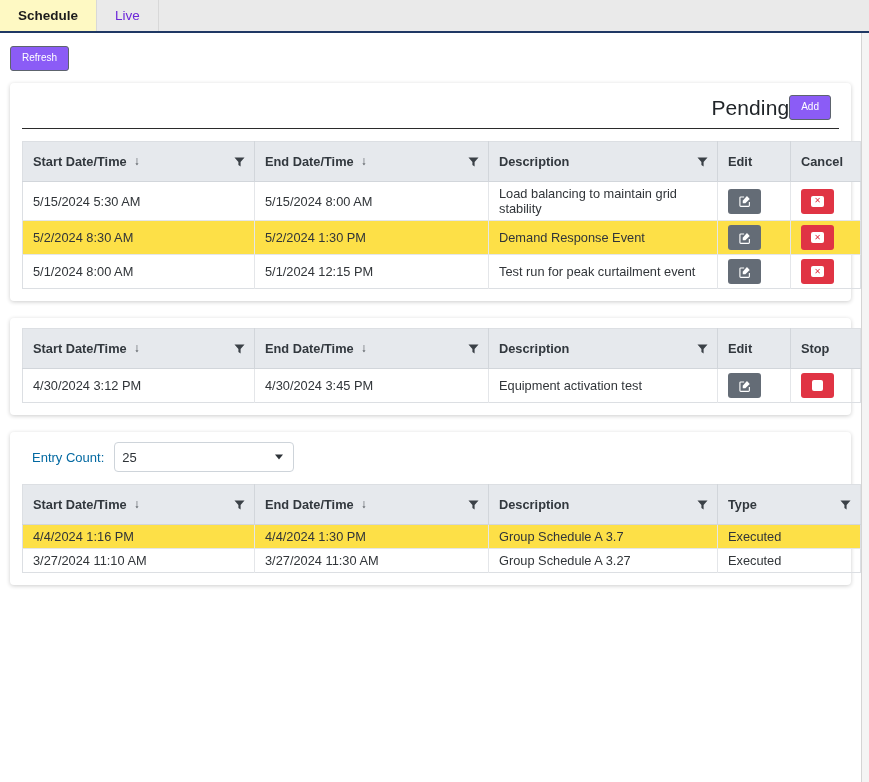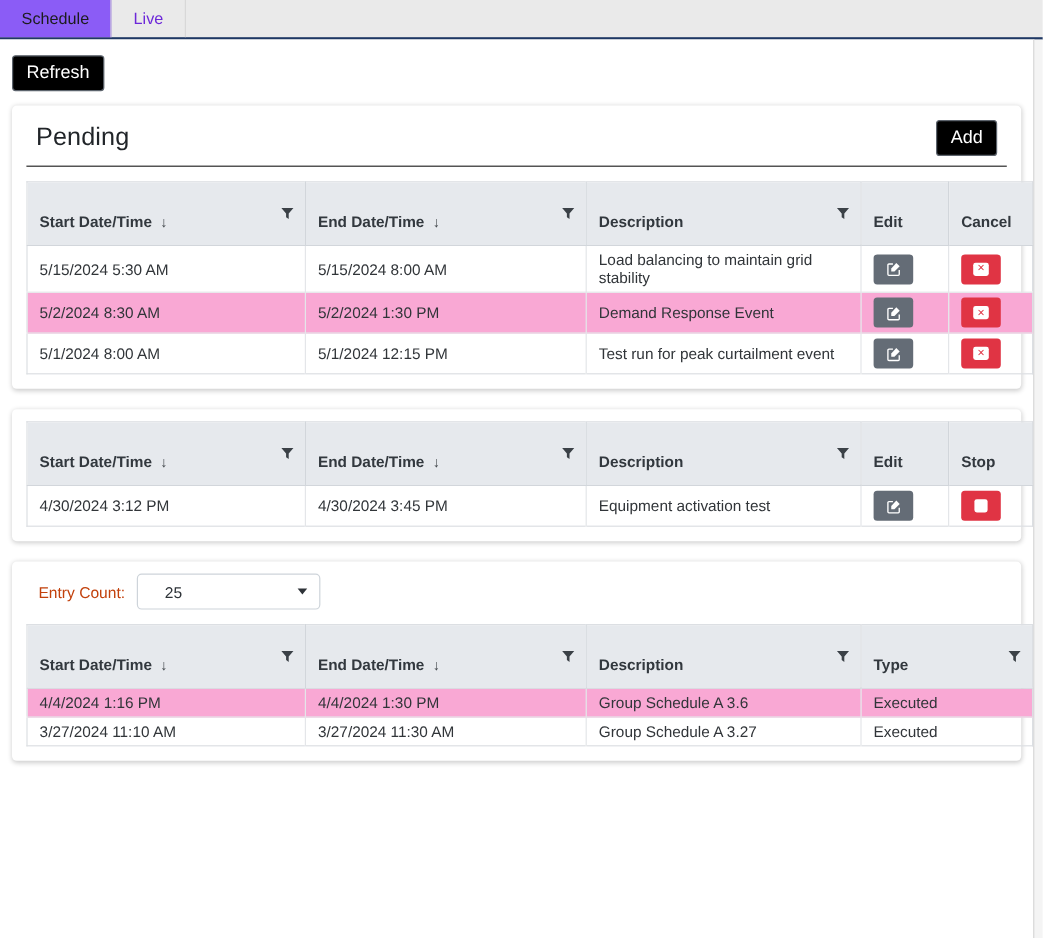--- a/index.html
+++ b/index.html
@@ -23,22 +23,22 @@
   }
   .tab {
     display: flex; align-items: center;
     padding: 0 18px;
     font-size: 13.5px;
     color: #6d28d9;
     cursor: pointer;
     border-right: 1px solid #d8d8d8;
   }
   .tab.active {
-    background: #8b5cf6;
-    font-weight: normal;
+    background: #fef9c3;
+    font-weight: bold;
     color: #1c1c1c;
   }
 
   
   .page {
     background: #f4f4f4;
     height: 749px;
     padding: 0;
     position: relative;
   }
@@ -47,44 +47,44 @@
     left: 0; top: 0;
     width: 862px;
     min-height: 749px;
     background: #ffffff;
     border-right: 1px solid #d4d4d4;
     padding: 10px 8px 0 8px;
   }
 
   .btn {
     display: inline-block;
-    background: #000000;
+    background: #8b5cf6;
     color: #ffffff;
     border: 1px solid #5d646d;
     border-radius: 3px;
-    font-size: 15px;
+    font-size: 10px;
     padding: 6px 11px 7px 11px;
     cursor: pointer;
     line-height: 1;
   }
   #refresh-btn-wrap { padding: 3px 0 12px 2px; }
 
   
   .card {
     background: #ffffff;
     border-radius: 4px;
     box-shadow: 0 1px 4px rgba(0,0,0,0.20);
     margin: 0 2px 17px 2px;
     padding: 10px 12px 12px 12px;
     position: relative;
   }
   .card-head {
     display: flex;
     align-items: center;
-    justify-content: space-between;
+    justify-content: flex-end;
     border-bottom: 1.5px solid #2b2b2b;
     padding: 2px 8px 8px 8px;
     margin-bottom: 12px;
   }
   .card-title {
     font-size: 21px;
     color: #212529;
     font-weight: normal;
     letter-spacing: .1px;
   }
@@ -97,37 +97,37 @@
     table-layout: fixed;
   }
   table.grid th {
     background: #e6e9ed;
     border-right: 1px solid #d2d6db;
     border-bottom: 1px solid #d2d6db;
     text-align: left;
     font-size: 12.8px;
     color: #32383e;
     font-weight: bold;
-    padding: 25px 10px 12px 10px;
+    padding: 11px 10px 12px 10px;
     height: 40px;
     vertical-align: middle;
     position: relative;
   }
   table.grid th:last-child { border-right: none; }
   table.grid td {
     border-right: 1px solid #e4e6e9;
     border-bottom: 1px solid #e4e6e9;
     font-size: 12.8px;
     color: #313539;
     padding: 4px 10px;
     vertical-align: middle;
   }
   table.grid td:last-child { border-right: none; }
   table.grid tbody tr:last-child td { border-bottom: none; }
-  tr.alt td { background: #f9a8d4; }
+  tr.alt td { background: #fde047; }
 
   .th-inner { display: flex; align-items: center; }
   .sort-arrow {
     margin-left: 7px;
     font-size: 12px;
     color: #44494e;
     line-height: 1;
   }
   .funnel {
     position: absolute;
@@ -170,33 +170,33 @@
   }
 
   
   .entry-row {
     display: flex;
     align-items: center;
     padding: 0 8px 12px 10px;
   }
   .entry-label {
     font-size: 13px;
-    color: #c2410c;
+    color: #0369a1;
     margin-right: 10px;
   }
   .select-box {
     position: relative;
-    width: 153px;
+    width: 180px;
     height: 30px;
     border: 1px solid #ced4da;
     border-radius: 4px;
     background: #ffffff;
     display: flex;
     align-items: center;
-    padding: 0 22px;
+    padding: 0 7px;
     font-size: 13px;
     color: #2e3338;
     cursor: pointer;
   }
   .caret {
     position: absolute;
     right: 10px; top: 50%;
     transform: translateY(-50%);
     width: 0; height: 0;
     border-left: 4.5px solid transparent;
@@ -481,21 +481,21 @@
                     <polygon points="0.5,1 11.5,1 7.2,6 7.2,11 4.8,9.3 4.8,6" fill="#3b4147"></polygon>
                   </svg>
             </span>
           </th>
         </tr>
       </thead>
       <tbody>
         <tr class="muted alt">
           <td>4/4/2024 1:16 PM</td>
           <td>4/4/2024 1:30 PM</td>
-          <td>Group Schedule A 3.6</td>
+          <td>Group Schedule A 3.7</td>
           <td>Executed</td>
         </tr>
         <tr class="muted">
           <td>3/27/2024 11:10 AM</td>
           <td>3/27/2024 11:30 AM</td>
           <td>Group Schedule A 3.27</td>
           <td>Executed</td>
         </tr>
 
       </tbody>

